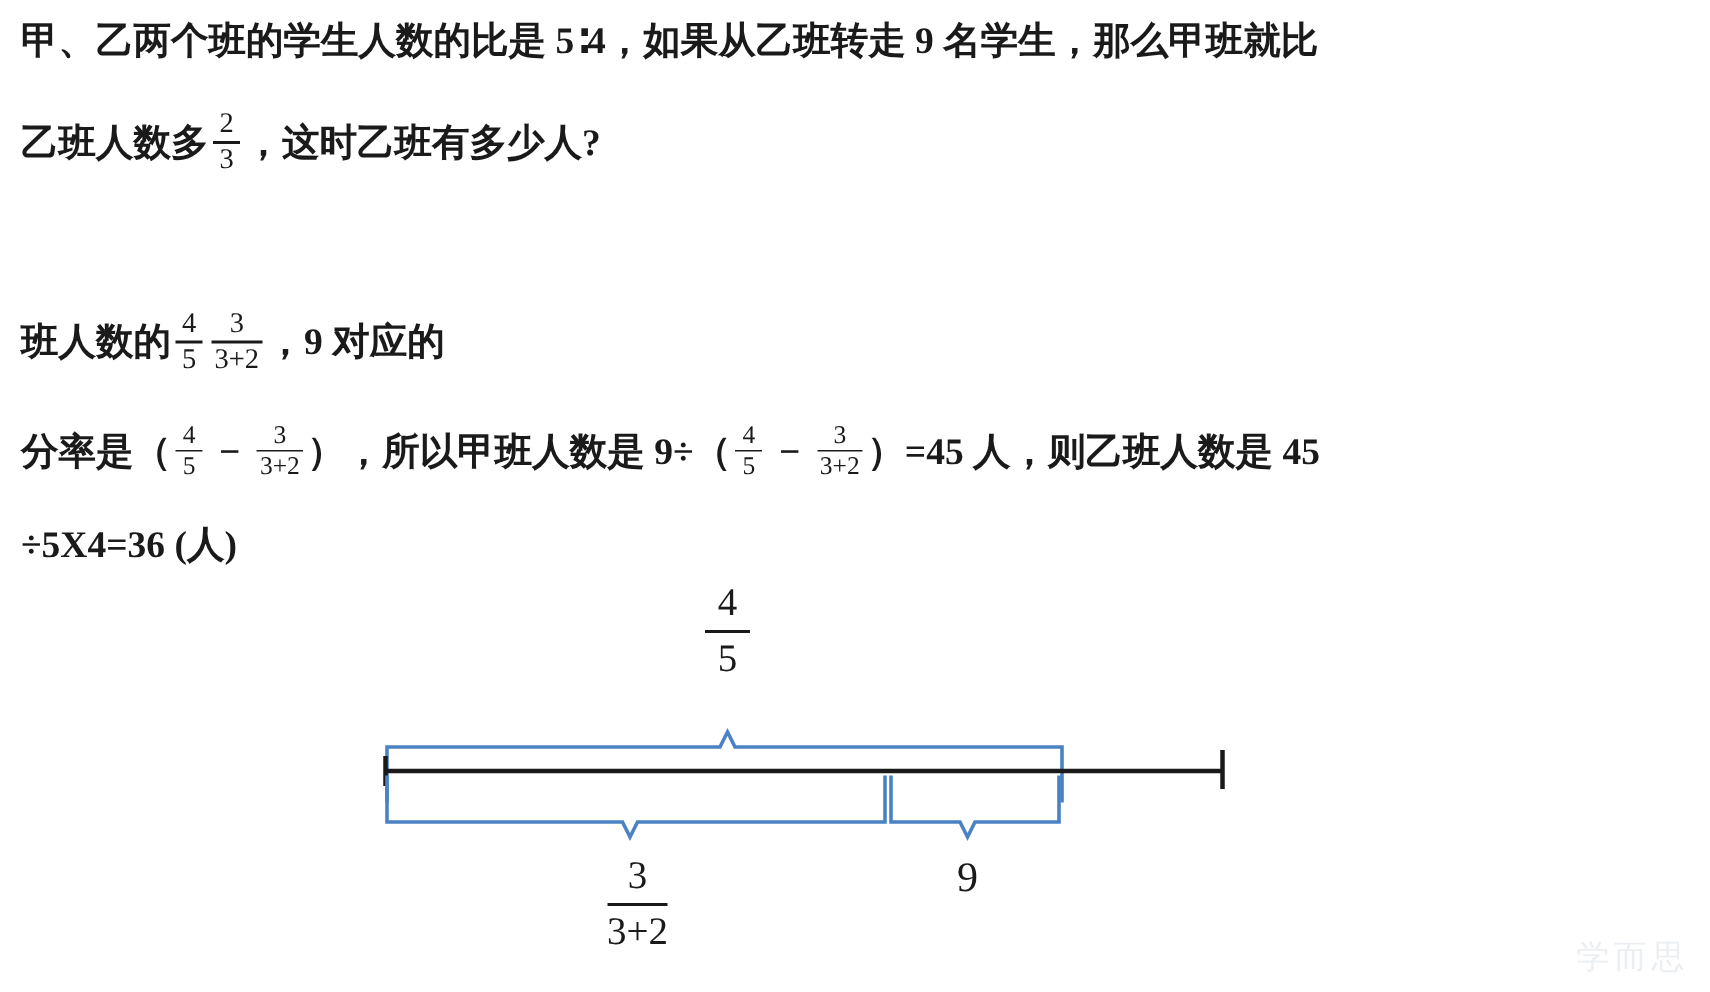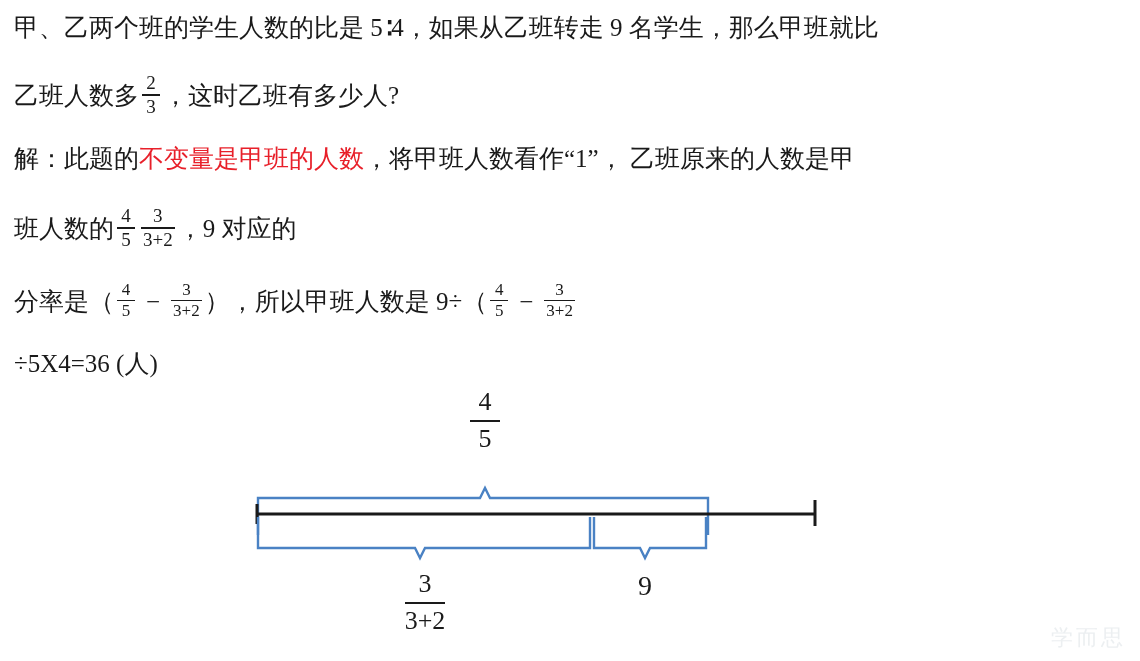--- a/index.html
+++ b/index.html
@@ -23,21 +23,21 @@
   .line {
     position: absolute;
     left: 14px;
     right: 10px;
     font-size: 25px;
     line-height: 1.1;
     white-space: nowrap;
     display: flex;
     align-items: center;
   }
-  .txt { display: inline-block; }
+  .txt { display: inline-block; font-weight: bold; }
   .red { color: #e8202a; }
 
   
   .frac {
     display: inline-flex;
     flex-direction: column;
     align-items: center;
     justify-content: center;
     vertical-align: middle;
     margin: 0 3px;
@@ -109,25 +109,20 @@
   <div class="line" style="top: 74px;">
     <span class="txt">乙班人数多</span>
     <span class="frac">
       <span class="num">2</span>
       <span class="bar"></span>
       <span class="den">3</span>
     </span>
     <span class="txt">，这时乙班有多少人?</span>
   </div>
 
-  <div class="line" style="top: 145px;">
-    <span class="txt">解：此题的</span>
-    <span class="txt red">不变量是甲班的人数</span>
-    <span class="txt">，将甲班人数看作“1”，  乙班原来的人数是甲</span>
-  </div>
 
   <div class="line" style="top: 207px;">
     <span class="txt">班人数的</span>
     <span class="frac">
       <span class="num">4</span>
       <span class="bar"></span>
       <span class="den">5</span>
     </span>
     <span class="frac">
       <span class="num">3</span>
@@ -155,20 +150,21 @@
       <span class="num">4</span>
       <span class="bar"></span>
       <span class="den">5</span>
     </span>
     <span class="txt" style="margin:0 8px;">−</span>
     <span class="frac small">
       <span class="num">3</span>
       <span class="bar"></span>
       <span class="den">3+2</span>
     </span>
+    <span class="txt">）=45 人，则乙班人数是 45</span>
   </div>
 
   <div class="line" style="top: 350px; text-align: right;">
     <span class="txt">÷5X4=36 (人)</span>
   </div>
 
   <div class="diagram">
 
     <div class="d-label" style="left: 440px; top: 8px; width: 90px;">
       <span class="bigfrac">

